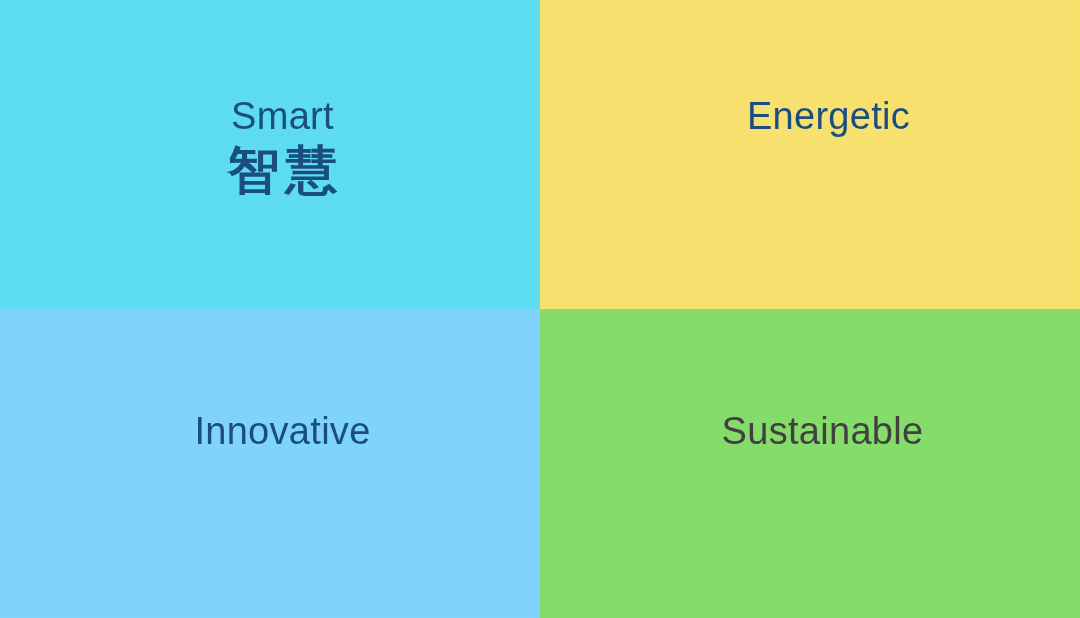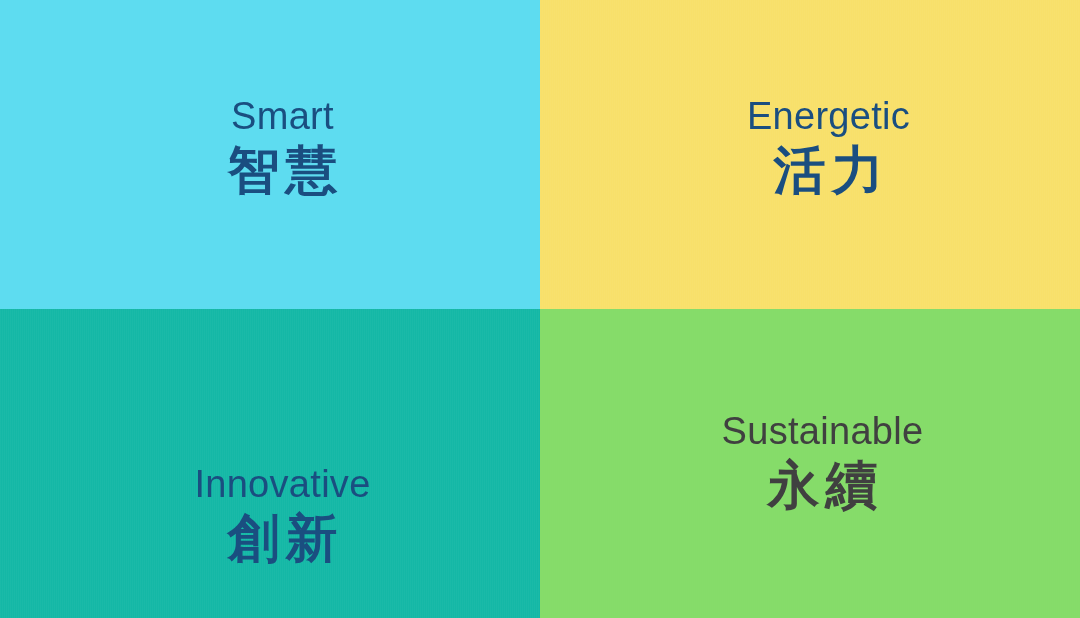--- a/index.html
+++ b/index.html
@@ -101,32 +101,29 @@
     <div class="quadrant q-cyan row-top" style="background-color: rgb(93, 220, 240); color: rgb(26, 78, 128);">
       <div class="label-stack">
         <div class="label-en">Smart</div>
         <div class="label-cjk">智慧</div>
       </div>
     </div>
 
     <div class="quadrant q-yellow row-top" style="background-color: rgb(248, 224, 106); color: rgb(26, 78, 128); padding-left: 12px;">
       <div class="label-stack">
         <div class="label-en">Energetic</div>
-        <div class="label-cjk">活力</div>
       </div>
     </div>
 
-    <div class="quadrant q-purple row-bottom" style="background-color: #14b8a6; color: rgb(26, 78, 128); justify-content: center;">
+    <div class="quadrant q-purple row-bottom" style="background-color: #7dd3fc; color: rgb(26, 78, 128);">
       <div class="label-stack">
         <div class="label-en">Innovative</div>
-        <div class="label-cjk">創新</div>
       </div>
     </div>
 
     <div class="quadrant q-green row-bottom" style="background-color: rgb(133, 220, 105); color: #404040;">
       <div class="label-stack">
         <div class="label-en">Sustainable</div>
-        <div class="label-cjk">永續</div>
       </div>
     </div>
 
   </div>
 </div>
 
 </body></html>

